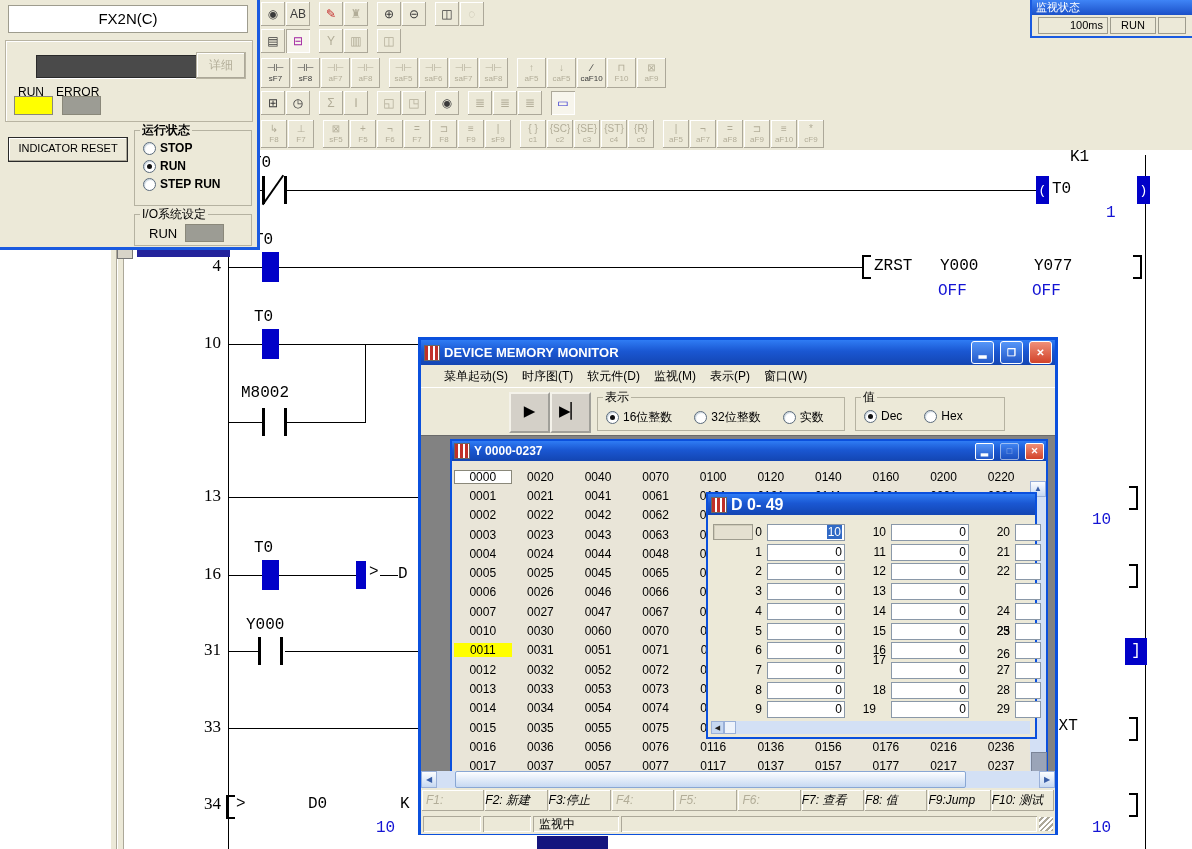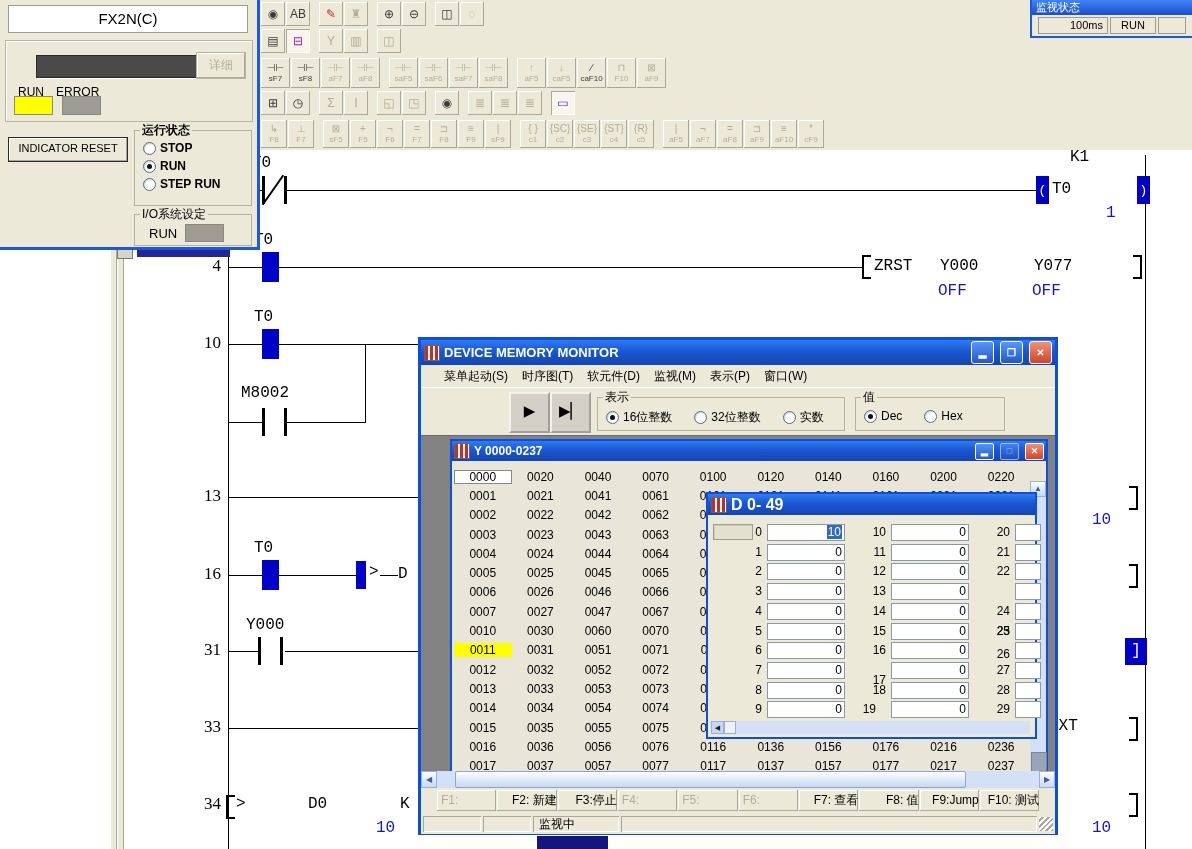--- a/index.html
+++ b/index.html
@@ -143,23 +143,23 @@
   #d-hbtn{position:absolute;left:0;top:0;width:13px;height:13px;background:#c6d8f2;border:1px solid #9ab0d8;
           font-size:7px;text-align:center;line-height:11px;color:#222;box-sizing:border-box;}
   #d-hthumb{position:absolute;left:13px;top:0;width:12px;height:13px;background:#eef3fb;border:1px solid #9ab0d8;box-sizing:border-box;}
 
   
   #dmm-hscroll{position:relative;height:17px;background:#d3e0f5;}
   #dmm-hscroll .sbtn{height:17px;line-height:15px;}
   #hs-left{left:0;} #hs-right{left:auto;right:0;}
   #hs-thumb{position:absolute;left:34px;top:0;width:511px;height:17px;
             background:linear-gradient(#fdfeff,#c6d8f2);border:1px solid #89a7d4;border-radius:2px;box-sizing:border-box;}
-  #fkey-bar{height:26px;display:flex;gap:1px;padding:2px 16px;background:#ece9d8;box-sizing:border-box;}
+  #fkey-bar{height:26px;display:flex;gap:1px;padding:2px 1px;background:#ece9d8;box-sizing:border-box;font-style:italic;}
   .fkey{width:62.3px;height:21px;background:#ece9d8;box-shadow:inset -1px -1px 0 #aca899,inset 1px 1px 0 #fff;
-        font-size:12px;text-align:right;line-height:21px;white-space:nowrap;overflow:hidden;}
+        font-size:12px;text-align:left;line-height:21px;white-space:nowrap;overflow:hidden;}
   .fkey.disabled{color:#a9a492;text-align:left;padding-left:4px;box-sizing:border-box;}
   #status-bar{height:20px;display:flex;gap:2px;padding:1px 2px;background:#ece9d8;box-sizing:border-box;align-items:center;}
   .sseg{height:16px;box-shadow:inset 1px 1px 0 #aca899,inset -1px -1px 0 #fff;font-size:12px;
         line-height:16px;padding:0 6px;box-sizing:border-box;}
   #grip{width:14px;height:14px;background:repeating-linear-gradient(135deg,#fff 0 2px,#aca899 2px 4px);}
 
   #blue-fragment{position:absolute;left:537px;top:836px;width:71px;height:13px;background:#15157e;z-index:2;}
 </style>
 </head>
 <body>
@@ -671,21 +671,21 @@
                 <span class="ycell">0123</span>
                 <span class="ycell">0143</span>
                 <span class="ycell">0163</span>
                 <span class="ycell">0203</span>
                 <span class="ycell">0223</span>
               </div>
               <div class="yrow">
                 <span class="ycell">0004</span>
                 <span class="ycell">0024</span>
                 <span class="ycell">0044</span>
-                <span class="ycell">0064</span>
+                <span class="ycell">0048</span>
                 <span class="ycell">0104</span>
                 <span class="ycell">0124</span>
                 <span class="ycell">0144</span>
                 <span class="ycell">0164</span>
                 <span class="ycell">0204</span>
                 <span class="ycell">0224</span>
               </div>
               <div class="yrow">
                 <span class="ycell">0005</span>
                 <span class="ycell">0025</span>
@@ -861,21 +861,21 @@
             <span class="dlab" style="left: 142px; top: 48.4px;">12</span>
             <div class="dfield" style="left: 183px; top: 48.4px; width: 74px;"><span>0</span></div>
             <span class="dlab" style="left: 142px; top: 68.1px;">13</span>
             <div class="dfield" style="left: 183px; top: 68.1px; width: 74px;"><span>0</span></div>
             <span class="dlab" style="left: 142px; top: 87.8px;">14</span>
             <div class="dfield" style="left: 183px; top: 87.8px; width: 74px;"><span>0</span></div>
             <span class="dlab" style="left: 142px; top: 107.5px;">15</span>
             <div class="dfield" style="left: 183px; top: 107.5px; width: 74px;"><span>0</span></div>
             <span class="dlab" style="left: 142px; top: 127.2px;">16</span>
             <div class="dfield" style="left: 183px; top: 127.2px; width: 74px;"><span>0</span></div>
-            <span class="dlab" style="left: 142px; top: 157px;">17</span>
+            <span class="dlab" style="left: 142px; top: 137px;">17</span>
             <div class="dfield" style="left: 183px; top: 146.9px; width: 74px;"><span>0</span></div>
             <span class="dlab" style="left: 142px; top: 166.6px;">18</span>
             <div class="dfield" style="left: 183px; top: 166.6px; width: 74px;"><span>0</span></div>
             <span class="dlab" style="left: 132px; top: 186.3px;">19</span>
             <div class="dfield" style="left: 183px; top: 186.3px; width: 74px;"><span>0</span></div>
             <span class="dlab" style="left: 266px; top: 9px;">20</span>
             <div class="dfield" style="left: 307px; top: 9px; width: 22px;"></div>
             <span class="dlab" style="left: 266px; top: 28.7px;">21</span>
             <div class="dfield" style="left: 307px; top: 28.7px; width: 22px;"></div>
             <span class="dlab" style="left: 266px; top: 48.4px;">22</span>

